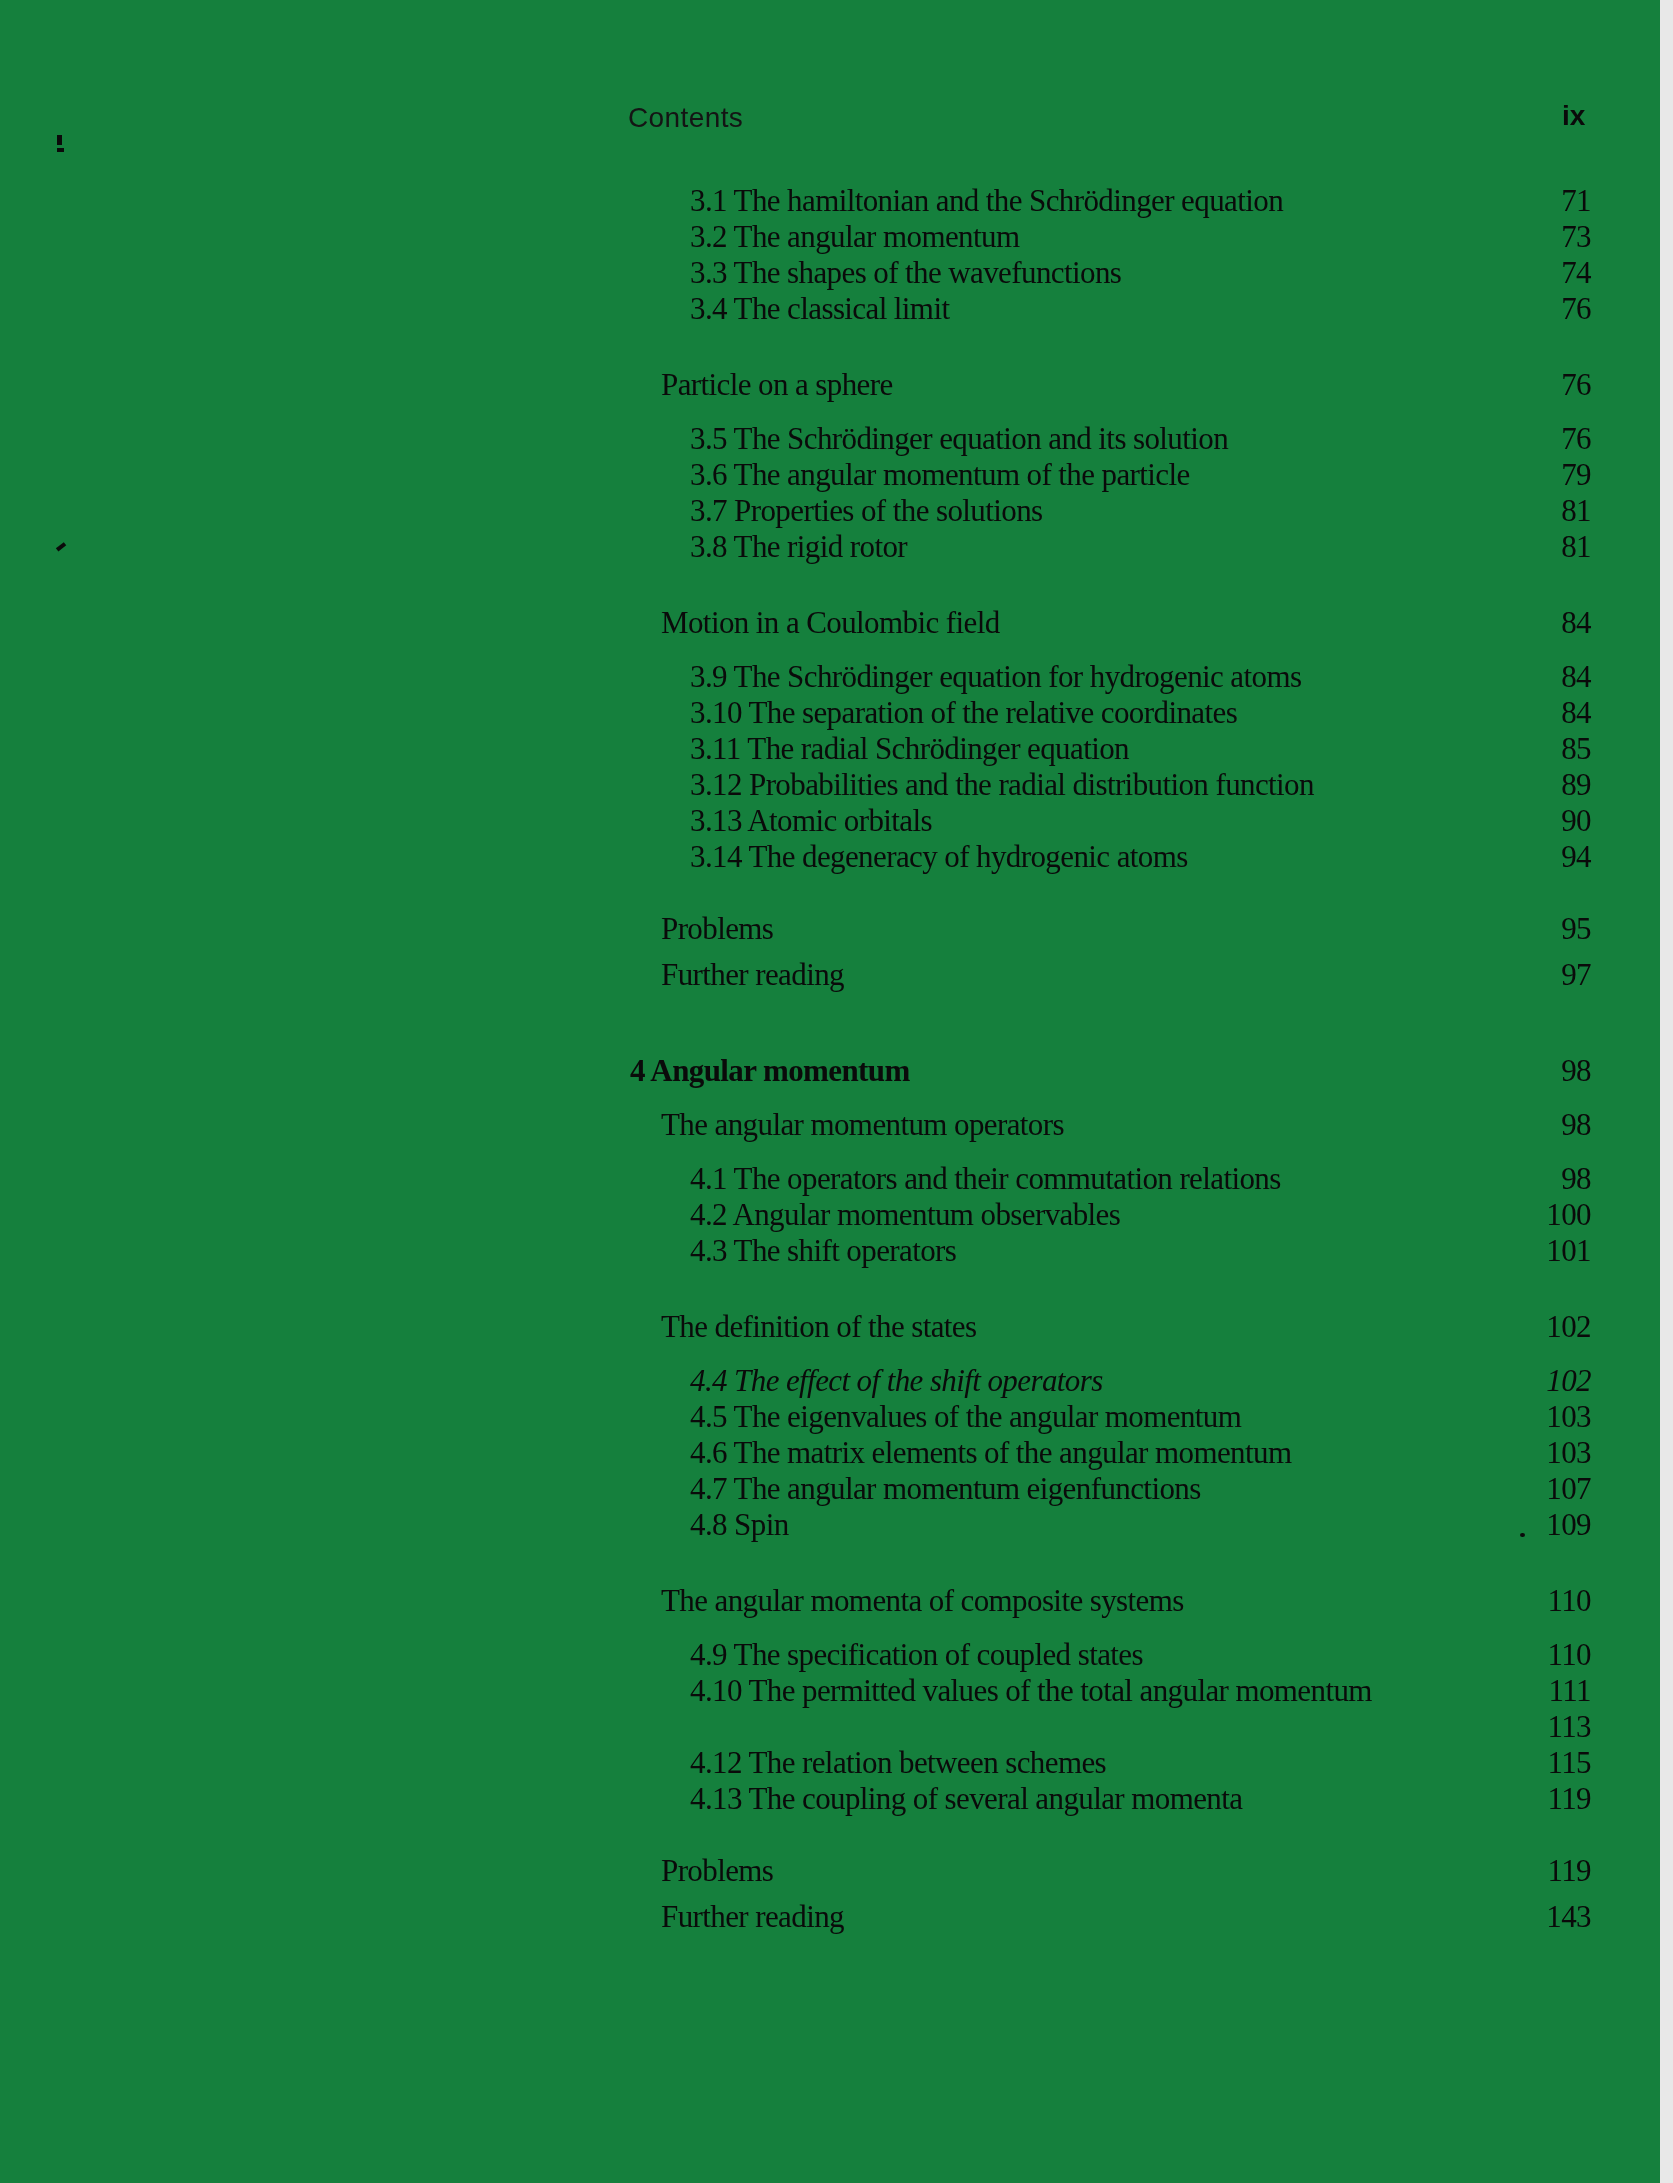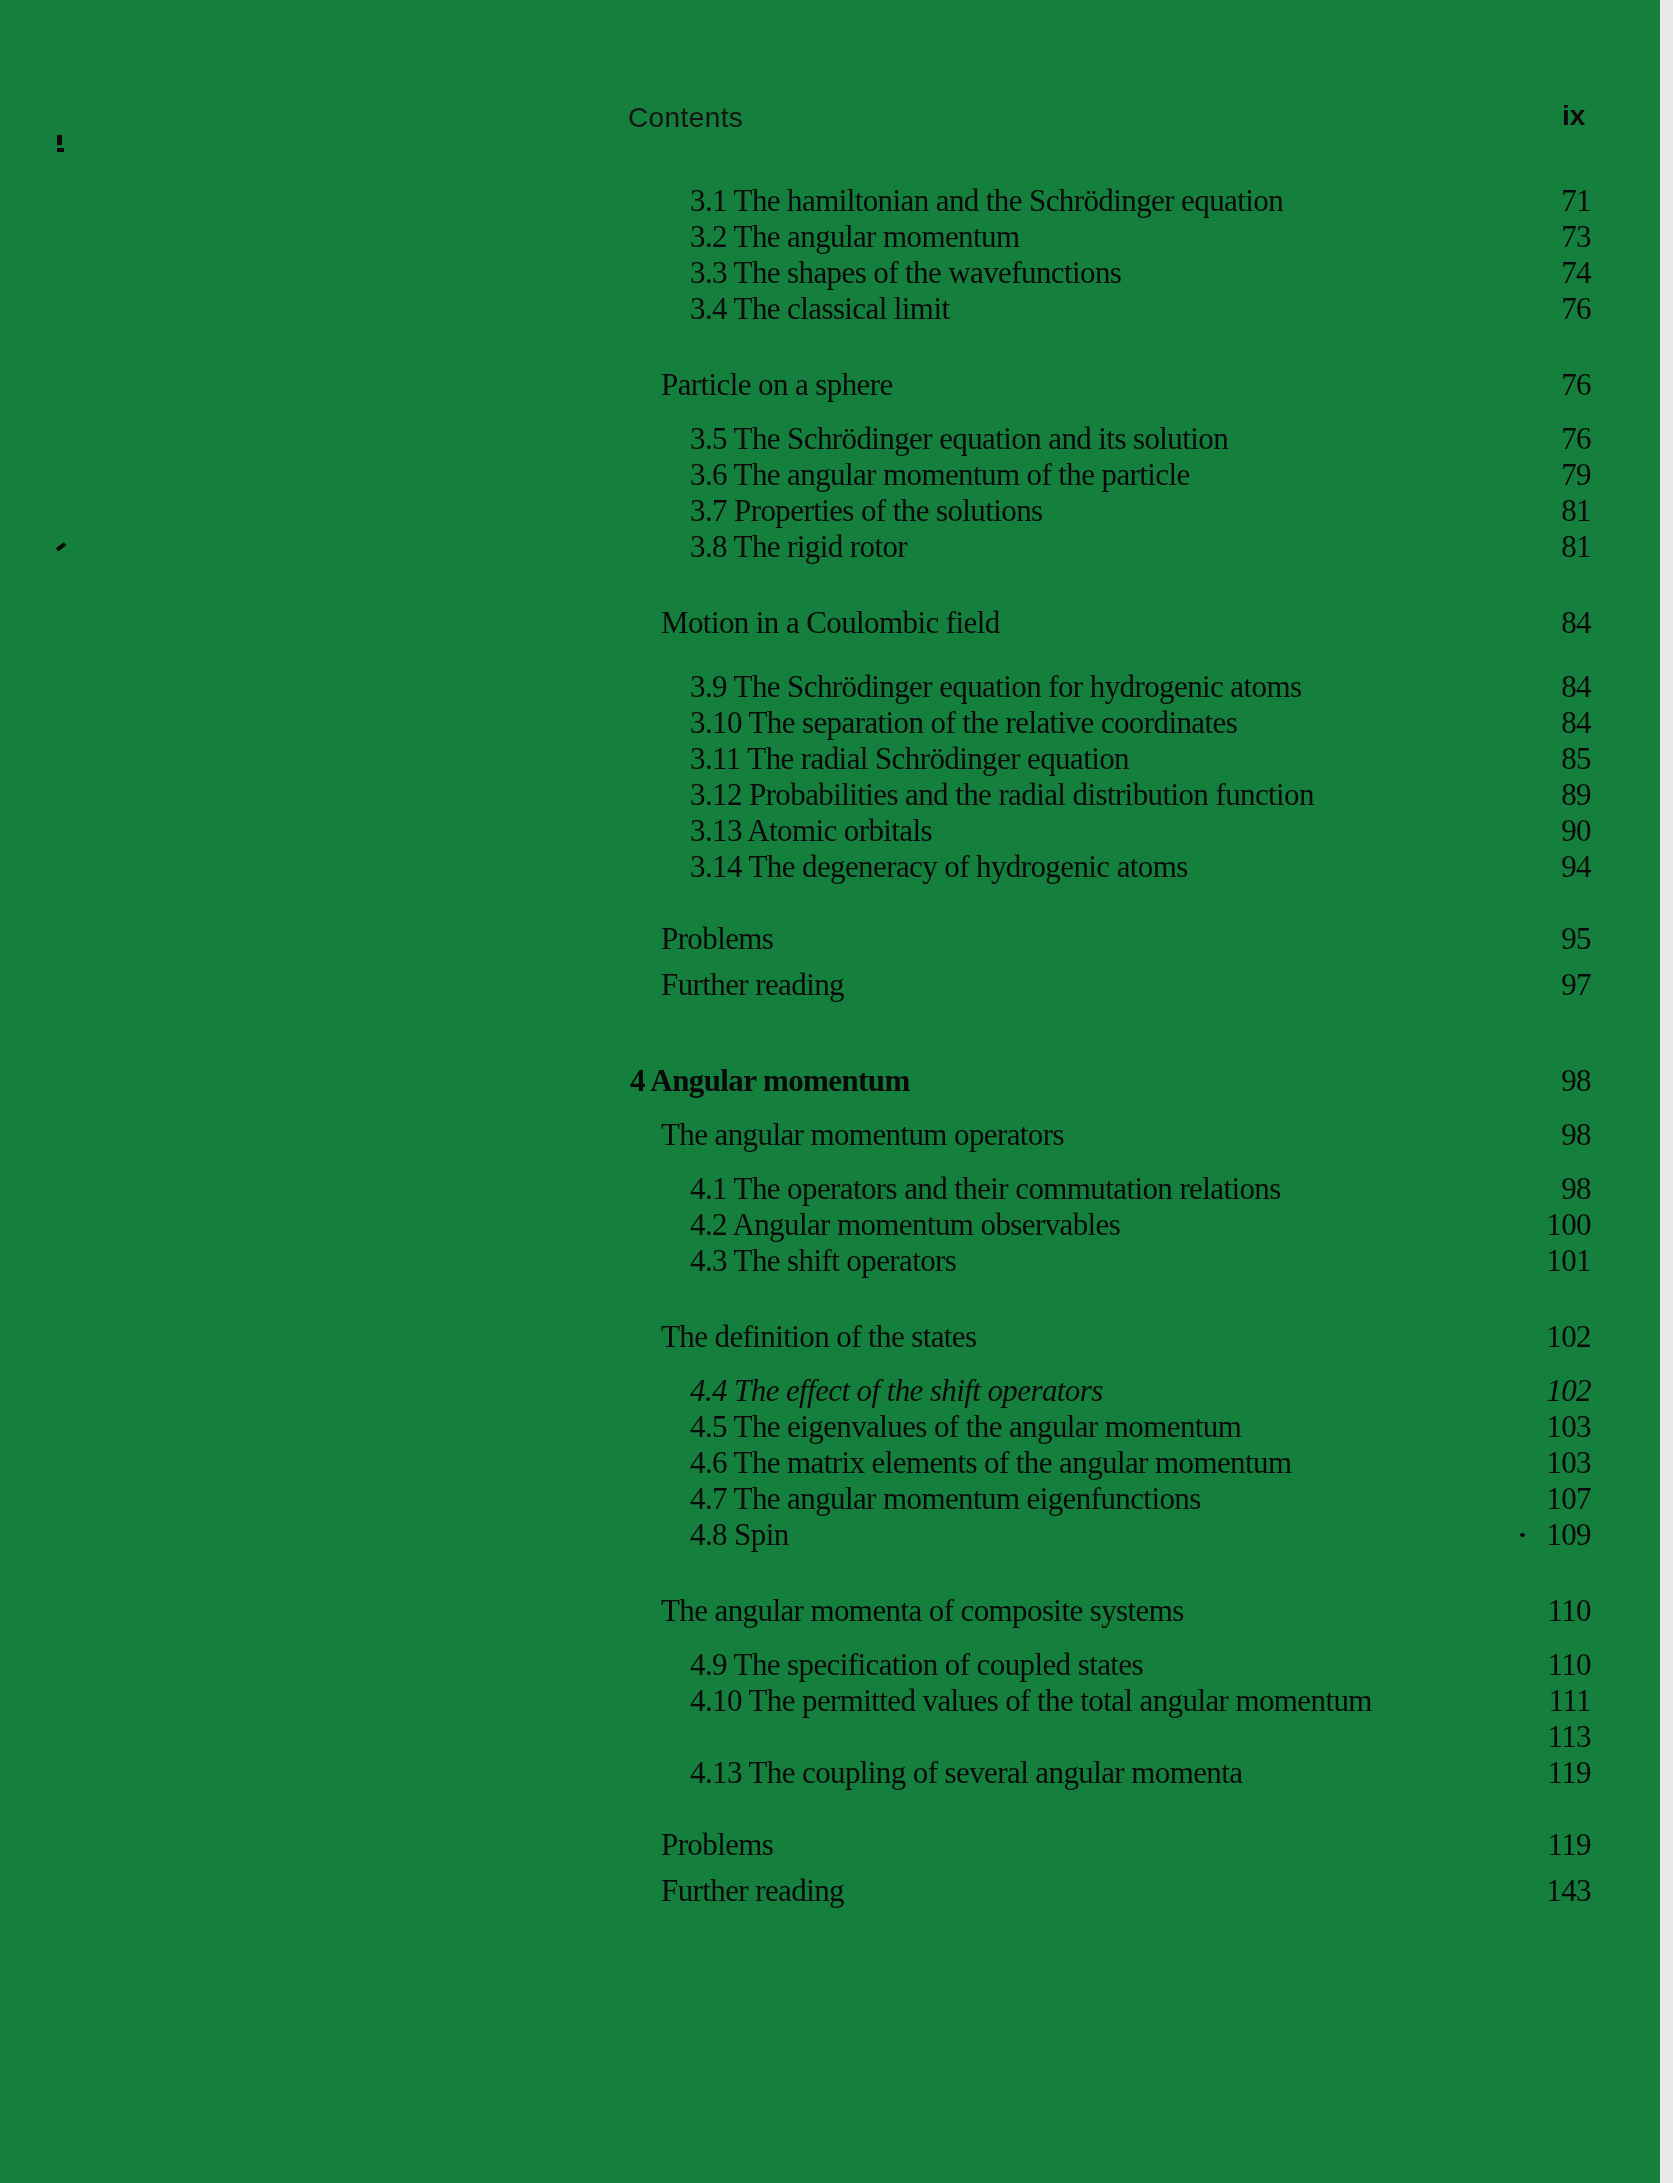--- a/index.html
+++ b/index.html
@@ -108,21 +108,21 @@
         <span class="pg">81</span>
       </div>
       <div class="row row--entry">
         <span class="label">3.8 The rigid rotor</span>
         <span class="pg">81</span>
       </div>
       <div class="row row--section" style="margin-top: 40px;">
         <span class="label">Motion in a Coulombic field</span>
         <span class="pg">84</span>
       </div>
-      <div class="row row--entry" style="margin-top: 28px;">
+      <div class="row row--entry" style="margin-top: 18px;">
         <span class="label">3.9 The Schrödinger equation for hydrogenic atoms</span>
         <span class="pg">84</span>
       </div>
       <div class="row row--entry">
         <span class="label">3.10 The separation of the relative coordinates</span>
         <span class="pg">84</span>
       </div>
       <div class="row row--entry">
         <span class="label">3.11 The radial Schrödinger equation</span>
         <span class="pg">85</span>
@@ -198,20 +198,24 @@
       <div class="row row--entry" style="margin-top: 18px;">
         <span class="label">4.9 The specification of coupled states</span>
         <span class="pg">110</span>
       </div>
       <div class="row row--entry">
         <span class="label">4.10 The permitted values of the total angular momentum</span>
         <span class="pg">111</span>
       </div>
       <div class="row row--entry">
         <span class="pg">113</span>
+      </div>
+      <div class="row row--entry">
+        <span class="label">4.12 The relation between schemes</span>
+        <span class="pg">115</span>
       </div>
       <div class="row row--entry">
         <span class="label">4.13 The coupling of several angular momenta</span>
         <span class="pg">119</span>
       </div>
       <div class="row row--plain" style="margin-top: 36px;">
         <span class="label">Problems</span>
         <span class="pg">119</span>
       </div>
       <div class="row row--plain" style="margin-top: 10.2px;">

